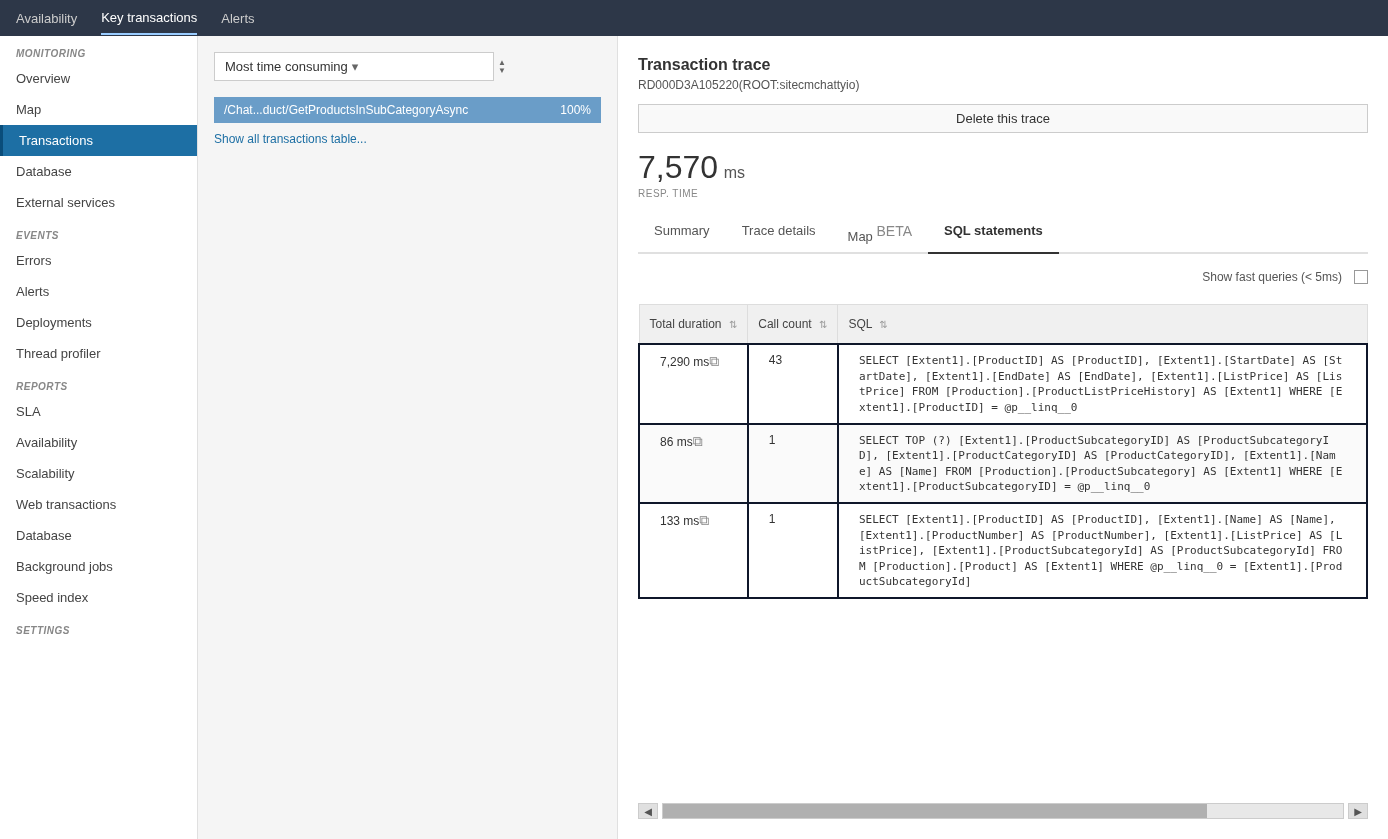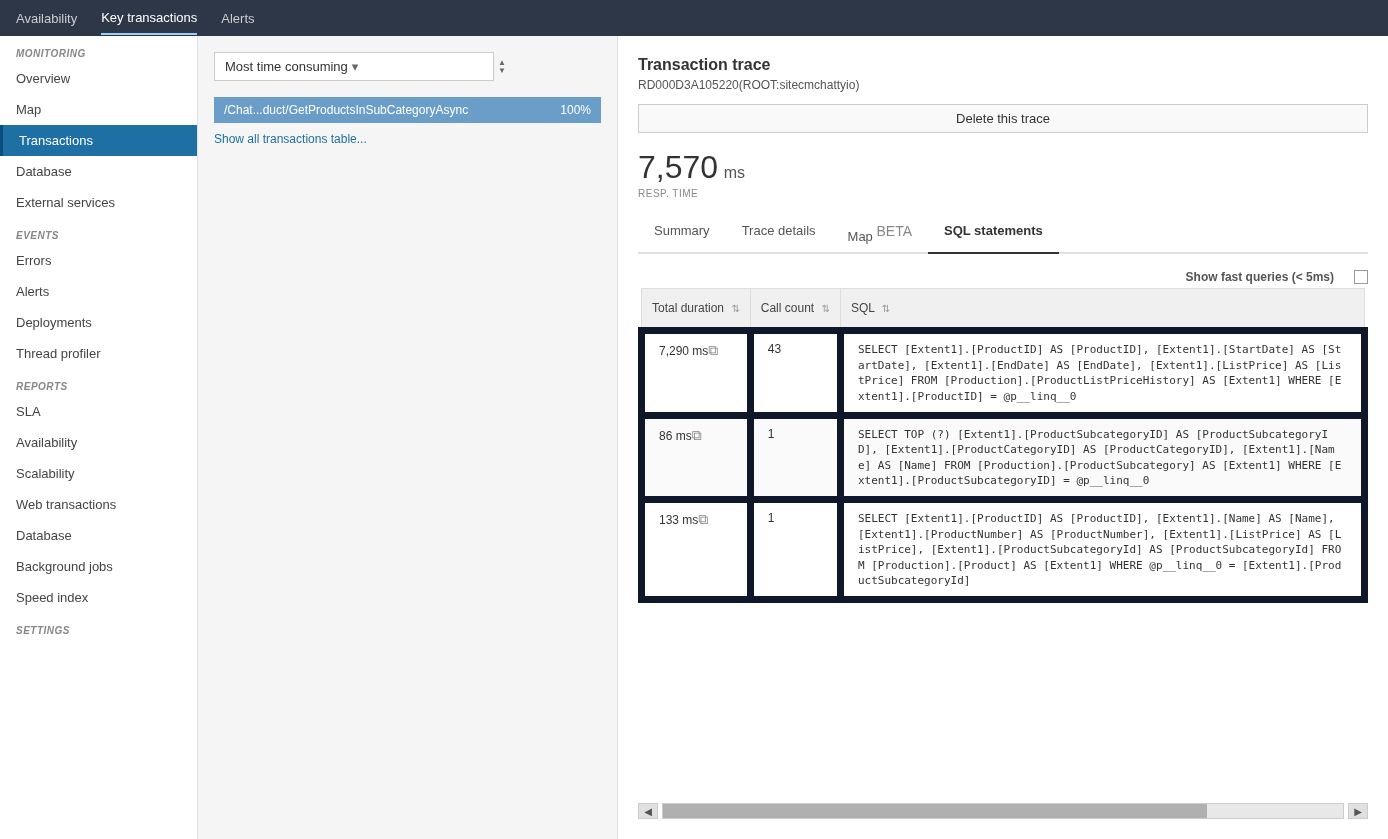--- a/index.html
+++ b/index.html
@@ -49,29 +49,29 @@
     .stat-block .stat-unit { font-size: 16px; color: #555; margin-left: 2px; }
     .stat-block .stat-label { font-size: 10px; color: #888; text-transform: uppercase; letter-spacing: 0.5px; margin-top: 2px; }
 
     
     .tabs-row { display: flex; border-bottom: 2px solid #e0e0e0; margin-bottom: 16px; }
     .tab { padding: 8px 16px; cursor: pointer; font-size: 13px; color: #555; border-bottom: 2px solid transparent; margin-bottom: -2px; }
     .tab.active { color: #333; border-bottom: 2px solid #333; font-weight: bold; }
     .tab sup { font-size: 14px; color: #888; text-transform: uppercase; margin-top: 36px; }
 
     
-    .fast-queries-row { display: flex; align-items: center; justify-content: flex-end; margin-bottom: 4px; gap: 20px; font-weight: bold; }
+    .fast-queries-row { display: flex; align-items: center; justify-content: flex-end; margin-bottom: 20px; gap: 12px; }
     .fast-queries-label { font-size: 12px; color: #555; }
     .checkbox-box { width: 14px; height: 14px; border: 1px solid #999; background: #fff; display: inline-block; cursor: pointer; }
 
     
     .sql-table { width: 100%; border-collapse: collapse; font-size: 12px; }
     .sql-table th { background: #f0f0f0; padding: 12px 10px; text-align: left; border: 1px solid #ddd; color: #444; font-weight: normal; cursor: pointer; white-space: nowrap; }
     .sql-table th .sort-icon { color: #999; margin-left: 4px; font-size: 10px; }
-    .sql-table td { padding: 8px 14px; border: 7px solid #0f172a; vertical-align: top; }
+    .sql-table td { padding: 8px 20px; border: 2px solid #0f172a; vertical-align: top; }
     .sql-table tr:nth-child(even) td { background: #fafafa; }
     .sql-table tr:nth-child(odd) td { background: #fff; }
     .sql-code { font-family: monospace; font-size: 11px; color: #333; line-height: 1.4; white-space: pre-wrap; word-break: break-all; }
     .copy-icon { color: #888; cursor: pointer; font-size: 14px; }
 
     
     .scrollbar-row { display: flex; align-items: center; margin-top: 12px; gap: 4px; }
     .scroll-arrow { width: 20px; height: 16px; background: #e0e0e0; border: 1px solid #ccc; cursor: pointer; display: flex; align-items: center; justify-content: center; font-size: 10px; color: #555; }
     .scrollbar-track { flex: 1; height: 16px; background: #e8e8e8; border: 1px solid #ccc; position: relative; }
     .scrollbar-thumb { height: 100%; background: #b0b0b0; width: 80%; }

